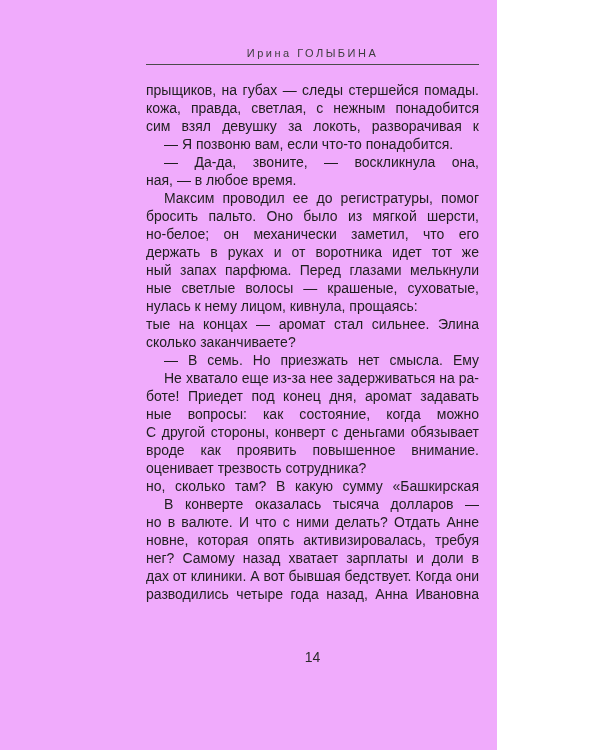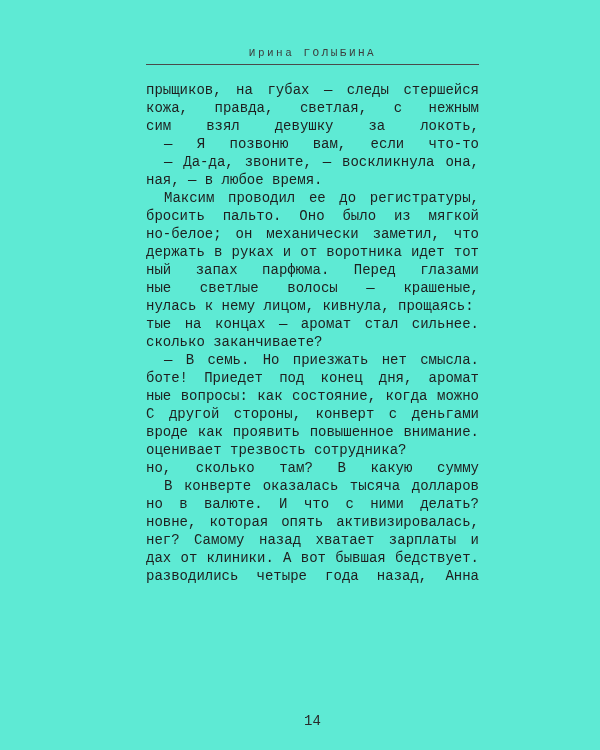--- a/index.html
+++ b/index.html
@@ -2,24 +2,24 @@
 <html><head>
 <meta charset="utf-8">
 <style>
   html, body {
     margin: 0;
     padding: 0;
     background: #ffffff;
   }
   .page {
     position: relative;
-    width: 600px;
+    width: 497px;
     height: 750px;
-    background: #5eead4;
-    font-family: Liberation Mono, monospace;
+    background: #f0abfc;
+    font-family: Liberation Sans, sans-serif;
     color: #1f1f1f;
     overflow: hidden;
   }
   .running-head {
     position: absolute;
     left: 146px;
     top: 46px;
     width: 333px;
     text-align: center;
     font-size: 11px;
@@ -49,21 +49,21 @@
     overflow: hidden;
     text-align: justify;
     text-align-last: justify;
     white-space: normal;
   }
   .line.last { text-align-last: left; }
   .line.indent { text-indent: 18px; }
   .page-number {
     position: absolute;
     left: 146px;
-    top: 712px;
+    top: 648px;
     width: 333px;
     text-align: center;
     font-size: 14px;
     line-height: 18px;
     color: #2a2a2a;
   }
 </style>
 </head>
 <body>
 
@@ -93,20 +93,21 @@
         <div class="line last">нулась к нему лицом, кивнула, прощаясь:</div>
         <div class="line">тые на концах — аромат стал сильнее. Элина развер-</div>
       </div>
       <div class="para">
         <div class="line last">сколько заканчиваете?</div>
       </div>
       <div class="para">
         <div class="line indent">— В семь. Но приезжать нет смысла. Ему ничего</div>
       </div>
       <div class="para">
+        <div class="line indent">Не хватало еще из-за нее задерживаться на ра-</div>
         <div class="line">боте! Приедет под конец дня, аромат задавать дежур-</div>
         <div class="line">ные вопросы: как состояние, когда можно забирать?</div>
         <div class="line">С другой стороны, конверт с деньгами обязывает</div>
         <div class="line">вроде как проявить повышенное внимание. Интерес-</div>
         <div class="line last">оценивает трезвость сотрудника?</div>
         <div class="line">но, сколько там? В какую сумму «Башкирская нефть»</div>
       </div>
       <div class="para">
         <div class="line indent">В конверте оказалась тысяча долларов — имен-</div>
         <div class="line">но в валюте. И что с ними делать? Отдать Анне Ива-</div>

